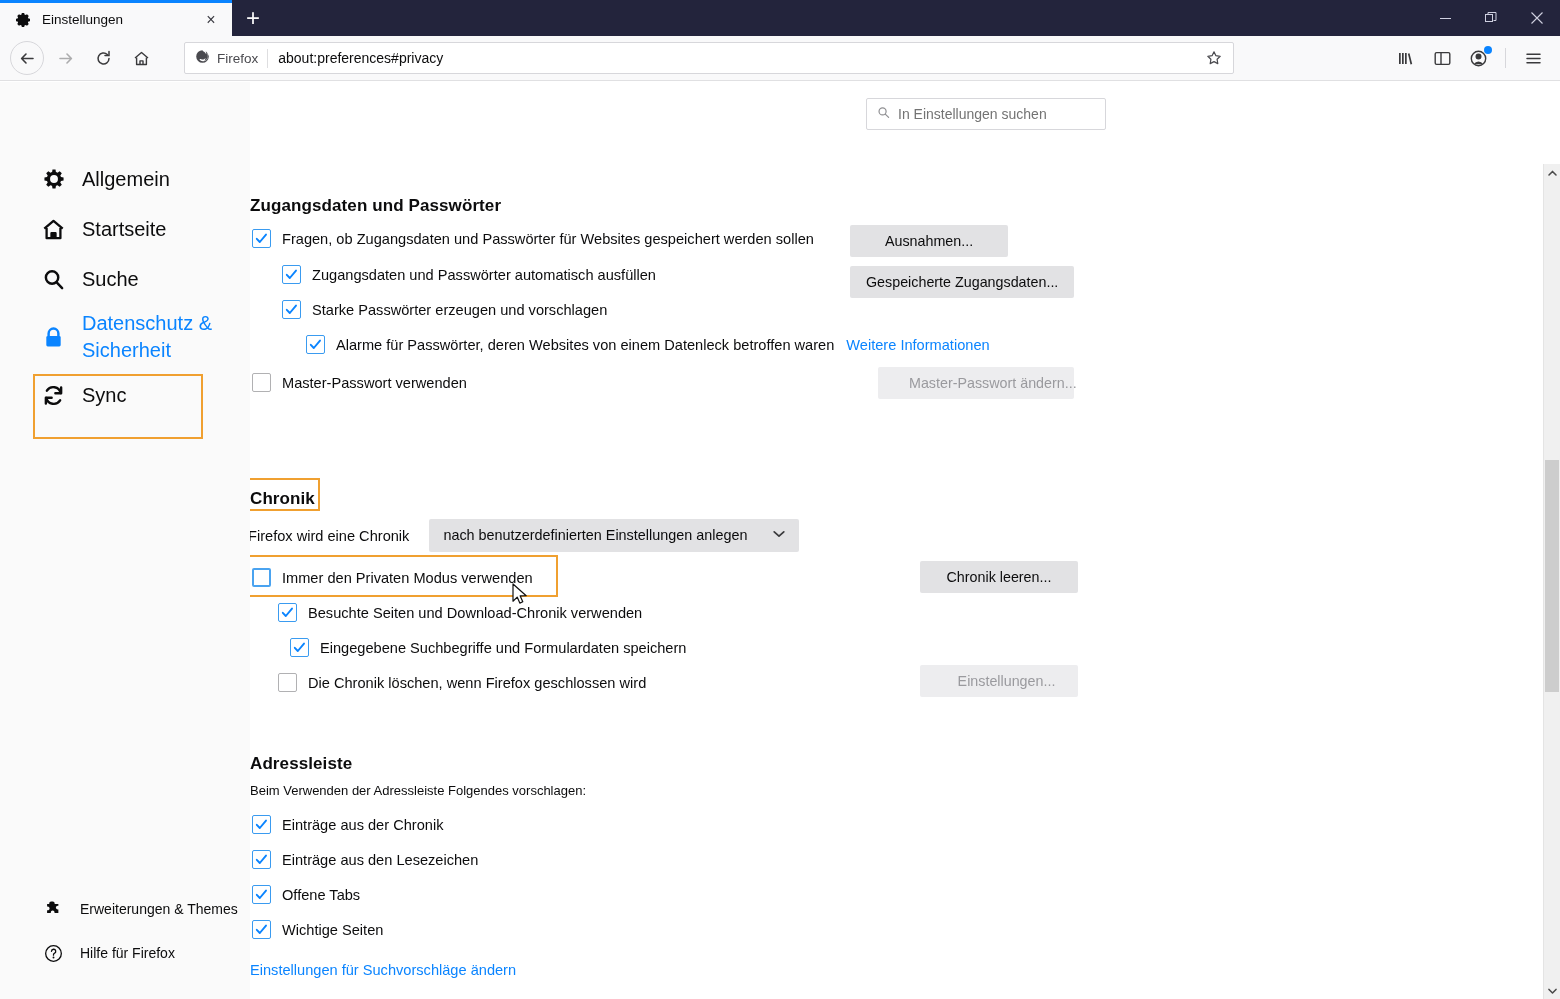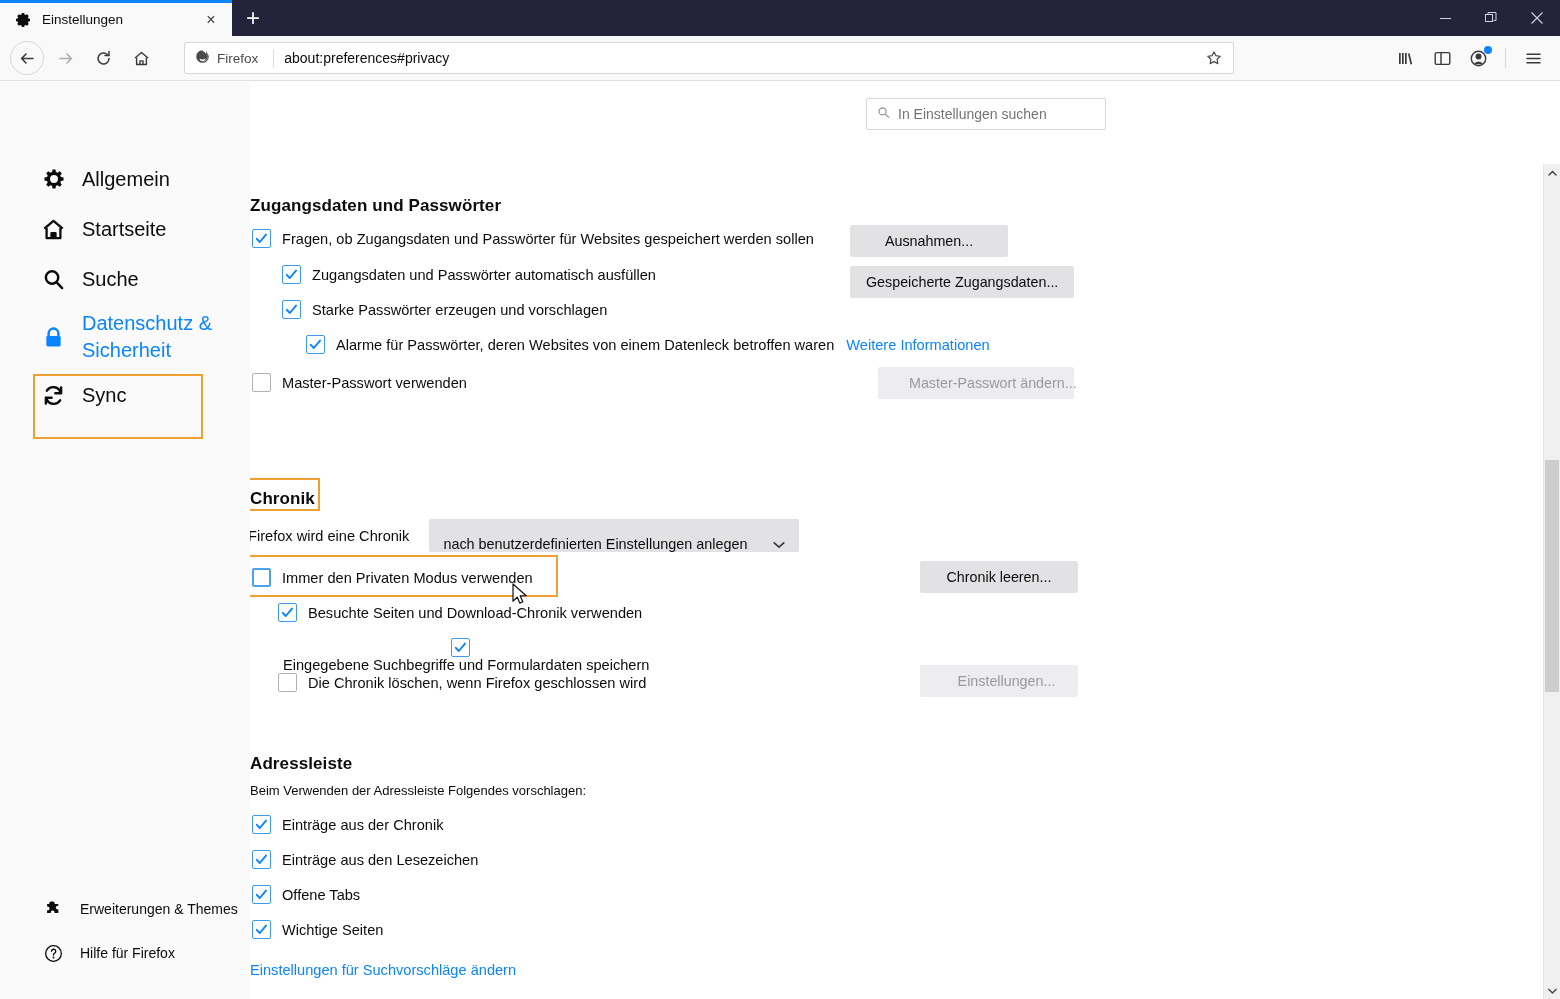--- a/index.html
+++ b/index.html
@@ -63,21 +63,21 @@
   }
   .navbtn.circled { border: 1px solid #d7d7db; }
   .navbtn.disabled { opacity: .4; }
 
   #urlbar {
     flex: 1; height: 32px; margin: 0 12px 0 22px; max-width: 1050px;
     background: #fff; border: 1px solid #d7d7db; border-radius: 2px;
     display: flex; align-items: center; padding: 0 8px 0 10px;
   }
   #urlbar .ident {
-    display: flex; align-items: center; gap: 7px; padding-right: 15px;
+    display: flex; align-items: center; gap: 7px; padding-right: 9px;
     border-right: 1px solid #dedee0; margin-right: 10px; flex: none;
   }
   #urlbar .ident-label { font-size: 13.5px; color: #4a4a4f; }
   #urlbar .urltext { font-size: 14px; color: #0c0c0d; flex: 1; }
   #urlbar .star { width: 22px; flex: none; display:flex; align-items:center; justify-content:center; }
 
   #toolbar-right { display: flex; align-items: center; gap: 2px; margin-left: auto; }
   .tbicon { width: 34px; height: 34px; display:flex; align-items:center; justify-content:center; position: relative; }
   .tbsep { width: 1px; height: 20px; background: #d7d7db; margin: 0 8px; }
 
@@ -144,21 +144,21 @@
     font-size: 14.3px; color: #0c0c0d; padding: 8px 16px;
     white-space: nowrap;
   }
   .btn.disabled { background: #ededef; color: #9a9a9e; padding-left: 31px; }
 
   .lnk { color: #0a84ff; font-size: 14.6px; text-decoration: none; white-space: nowrap; }
 
   .select {
     background: #e2e2e4; border: none; border-radius: 2px;
     font-size: 14.4px; color: #0c0c0d; height: 33px;
-    display: flex; align-items: flex-end; padding: 0 14px;
+    display: flex; align-items: flex-start; padding: 8px 14px;
     gap: 26px; white-space: nowrap;
   }
   .select .chev { font-size: 12px; color: #3a3a3c; }
 
   .hl-box { position: absolute; border: 2px solid #f0a030; pointer-events: none; }
 
   
   #vscroll {
     position: absolute; right: 0; top: 82px; width: 17px; bottom: 0;
     background: #f0f0f0; border-left: 1px solid #e4e4e4;
@@ -456,21 +456,21 @@
 
         <div class="row" style="position:absolute;left:28px;top:521px;">
           <span class="cb checked">
             <svg width="13" height="13" viewBox="0 0 13 13" fill="none" stroke="#0a84ff" stroke-width="1.9" stroke-linecap="round" stroke-linejoin="round">
                 <path d="M1.8 6.8l3 3.2L11 2.6"></path>
               </svg>
           </span>
           <span class="cb-label">Besuchte Seiten und Download-Chronik verwenden</span>
         </div>
 
-        <div class="row" style="position:absolute;left:22px;top:556px;flex-direction:column;">
+        <div class="row" style="position:absolute;left:40px;top:556px;">
           <span class="cb checked">
             <svg width="13" height="13" viewBox="0 0 13 13" fill="none" stroke="#0a84ff" stroke-width="1.9" stroke-linecap="round" stroke-linejoin="round">
                 <path d="M1.8 6.8l3 3.2L11 2.6"></path>
               </svg>
           </span>
           <span class="cb-label">Eingegebene Suchbegriffe und Formulardaten speichern</span>
         </div>
 
         <div class="row" style="position:absolute;left:28px;top:591px;">
           <span class="cb"></span>

